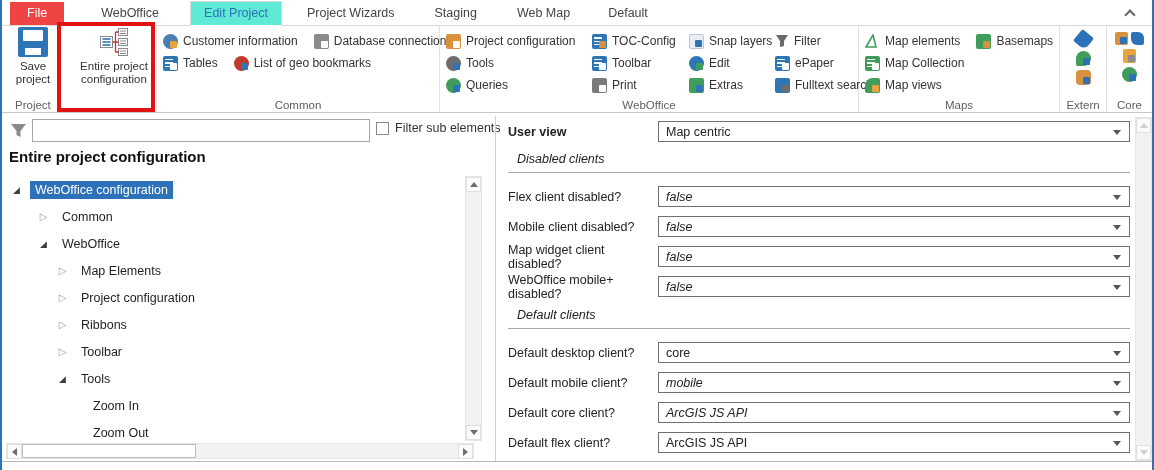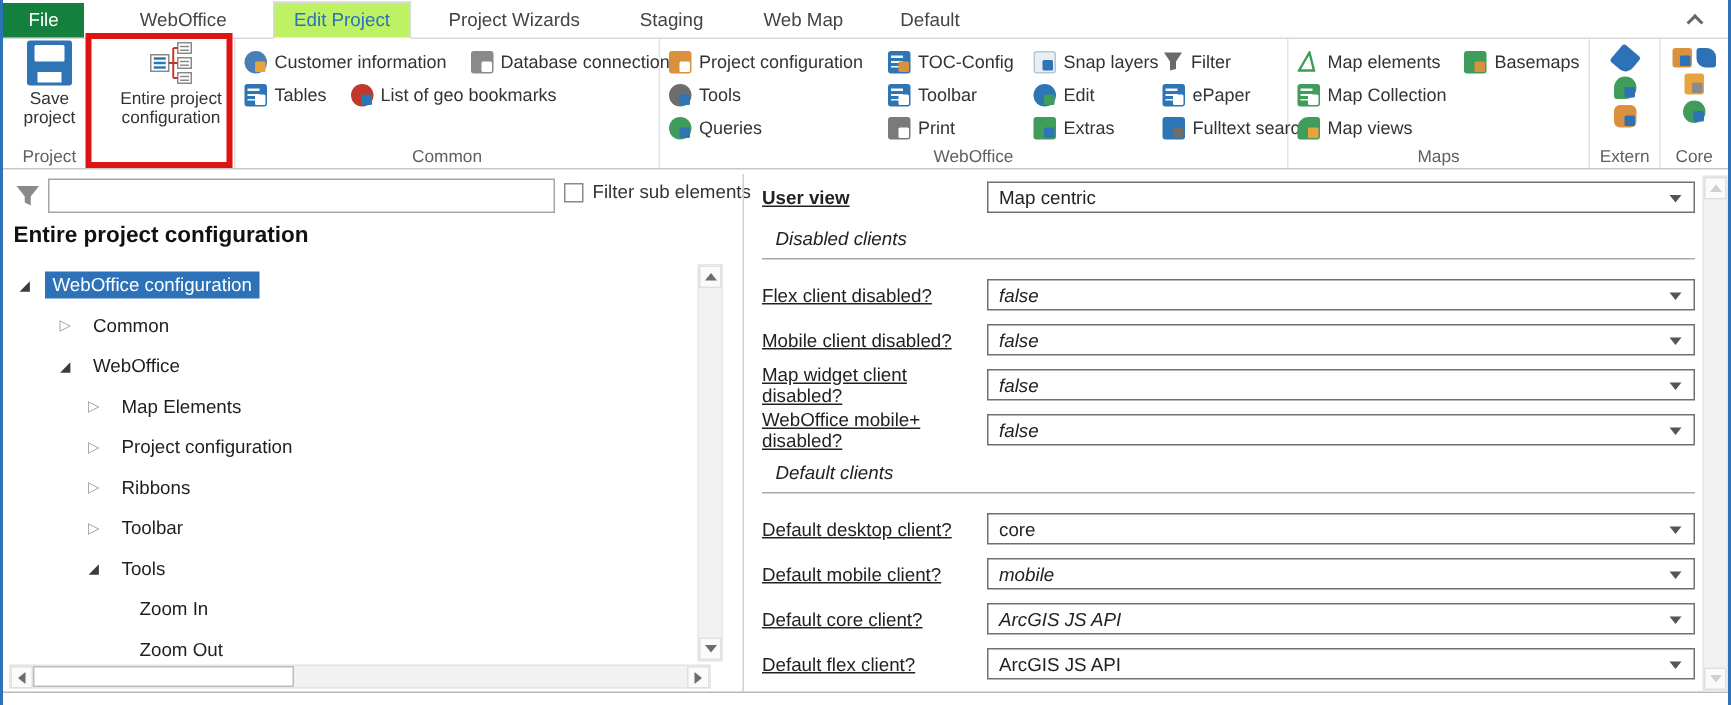--- a/index.html
+++ b/index.html
@@ -4,23 +4,23 @@
 <style>
   html,body{margin:0;padding:0;background:#fff;}
   *{box-sizing:border-box;}
   .window{position:relative;width:1154px;height:470px;background:#fff;
     border-left:2px solid #2d71b8;border-right:2px solid #2d71b8;
     font-family:"Liberation Sans",sans-serif;font-size:12px;color:#333;overflow:hidden;}
 
   
   .tabbar{position:relative;height:26px;display:flex;align-items:flex-end;border-bottom:1px solid #d9d9d9;background:#fff;}
   .tab{padding:4px 13px 5px;font-size:12.5px;color:#444;white-space:nowrap;cursor:default;}
-  .tab-file{background:#15803d;color:#fff;margin-left:0;padding:4px 17px 5px;}
+  .tab-file{background:#ef4444;color:#fff;margin-left:8px;padding:4px 17px 5px;}
   .tab-plain{margin-left:6px;}
-  .tab-active{color:#2d71b8;background:#bef264;border:1px solid #d9d9d9;border-bottom:1px solid #fff;margin-bottom:-1px;text-align:right;}
+  .tab-active{color:#2d71b8;background:#5eead4;border:1px solid #d9d9d9;border-bottom:1px solid #fff;margin-bottom:-1px;text-align:right;}
   .chev-up{position:absolute;right:18px;top:11px;width:8px;height:8px;border-top:2px solid #666;border-right:2px solid #666;transform:rotate(-45deg);}
 
   
   .ribbon{display:flex;height:87px;border-bottom:1px solid #c8c8c8;background:#fff;padding-left:2px;}
   .grp{position:relative;border-right:1px solid #e3e3e3;padding:4px 6px 15px;}
   .grp-label{position:absolute;bottom:1px;left:0;right:0;text-align:center;font-size:11.5px;color:#5f5f5f;}
   .g-project{width:153px;display:flex;gap:12px;padding-top:1px;}
   .g-project .grp-label{text-align:left;padding-left:11px;}
   .g-common{width:283px;}
   .g-weboffice{width:419px;}
@@ -77,21 +77,21 @@
   .dim .tri-up{border-bottom-color:#cfcfcf;}
   .dim .tri-dn{border-top-color:#cfcfcf;}
   .sb-thumb{background:#fff;border:1px solid #bdbdbd;width:174px;margin:0;}
 
   .vsep{position:absolute;left:493px;top:116px;width:1px;height:345px;background:#cfcfcf;}
   .bottomline{position:absolute;left:0;right:0;top:461px;height:1px;background:#b9b9b9;}
 
   
   .form{position:absolute;left:494px;top:116px;width:634px;padding:5px 0 0 12px;}
   .frow{display:flex;align-items:center;height:21px;margin-bottom:9px;}
-  .flabel{width:150px;flex:none;font-size:12.5px;color:#222;text-decoration:underline;}
+  .flabel{width:150px;flex:none;font-size:12.5px;color:#222;}
   .flabel.b{font-weight:bold;}
   .combo{flex:1;height:21px;border:1px solid #707070;background:#fff;display:flex;align-items:center;
      padding:0 24px 0 7px;position:relative;font-size:12.5px;color:#222;cursor:default;}
   .combo::after{content:"";position:absolute;right:8px;top:8px;border-left:4px solid transparent;border-right:4px solid transparent;border-top:5px solid #555;}
   .combo.it{font-style:italic;}
   .fsection{margin:11px 0 13px;padding:0 0 6px 9px;font-size:12.5px;font-style:italic;color:#222;border-bottom:1px solid #a9a9a9;}
   .fsection.first{margin-top:10px;}
 </style>
 </head>
 <body>

